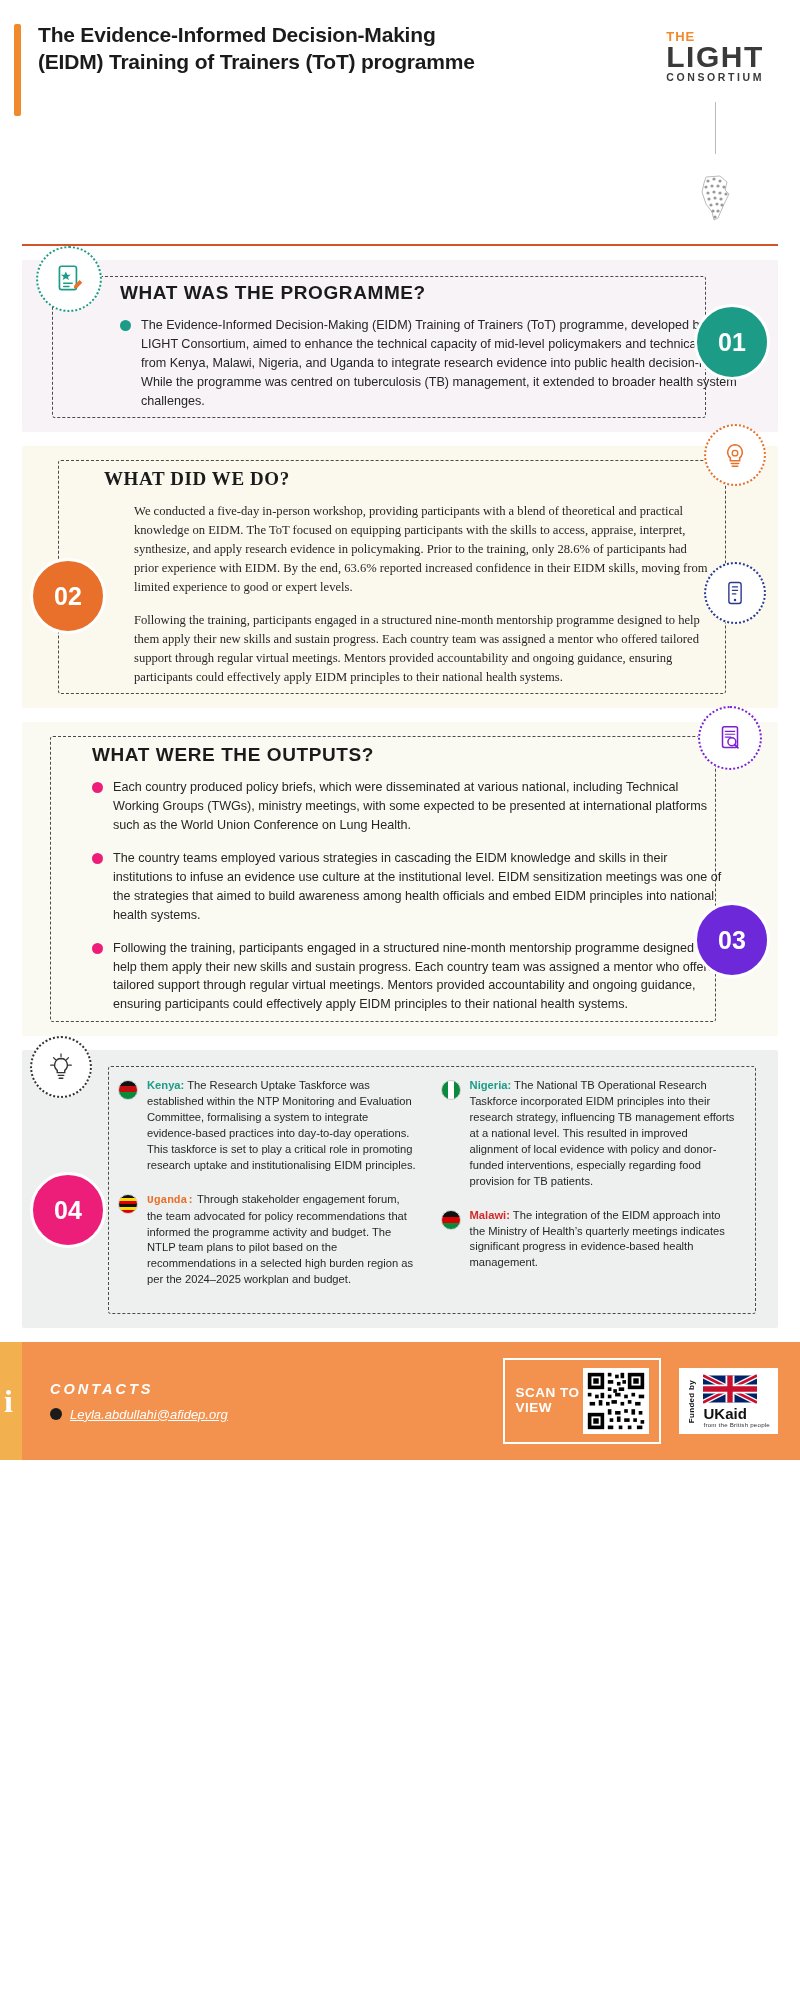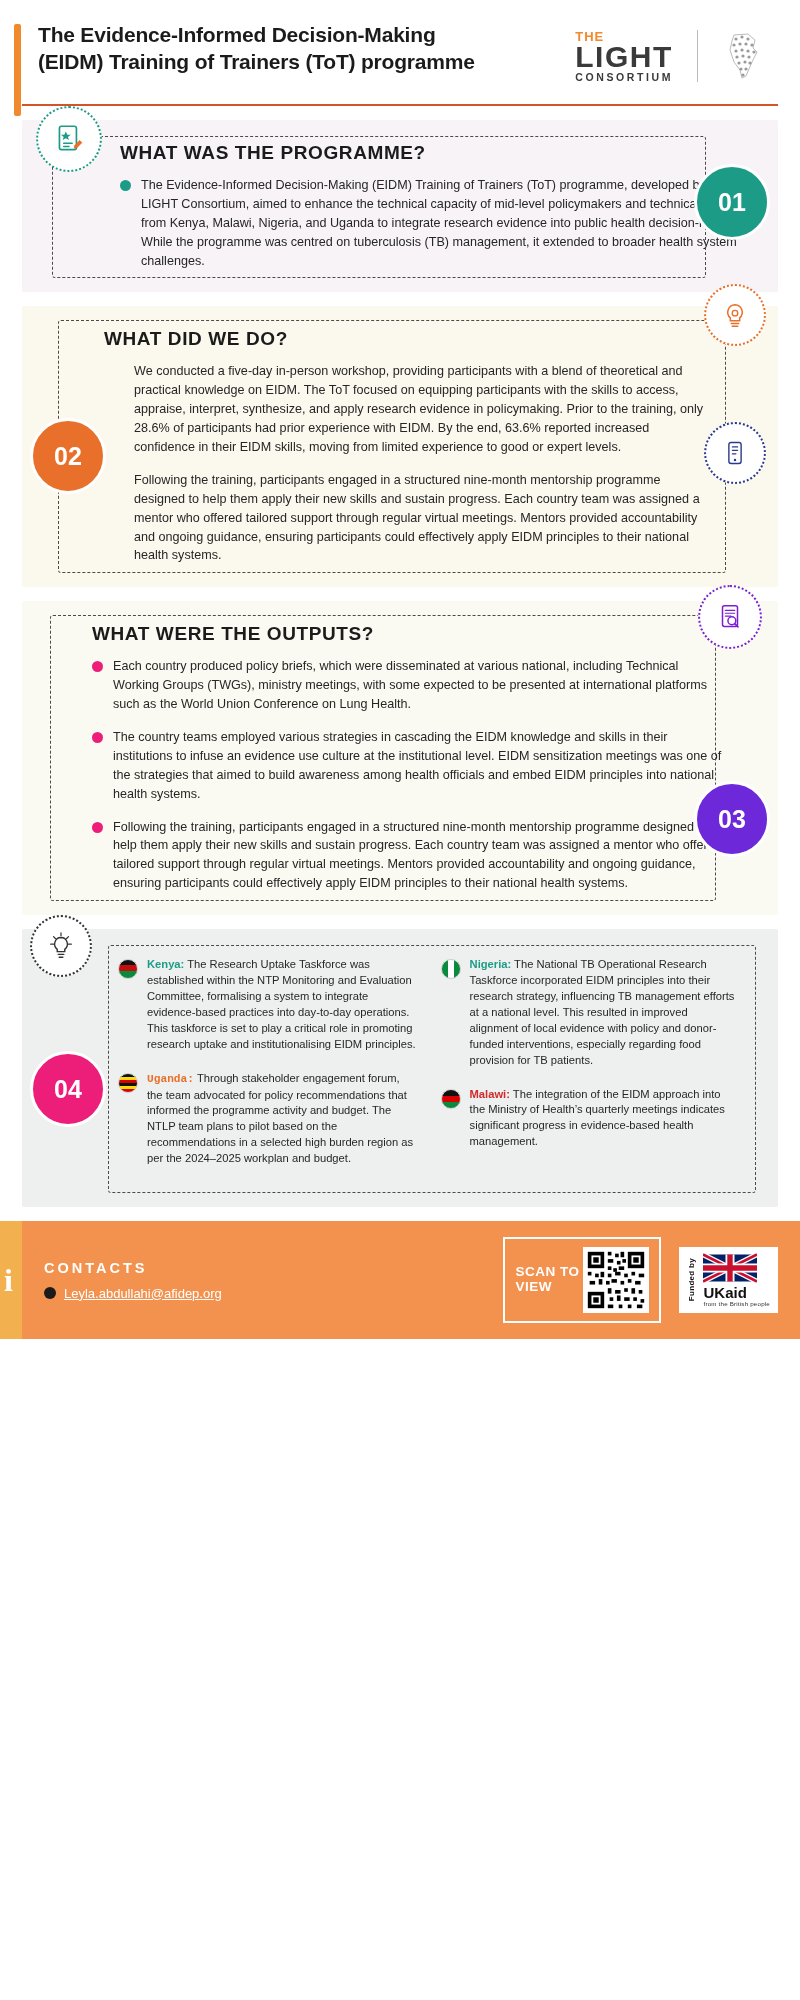--- a/index.html
+++ b/index.html
@@ -43,20 +43,21 @@
     max-width: 470px;
     padding-left: 12px;
     letter-spacing: -0.2px;
   }
   .logo {
     display: flex;
     align-items: center;
     gap: 20px;
     padding-right: 10px;
     padding-top: 8px;
+    flex-direction: column;
   }
   .logo-text-wrap { text-align: left; line-height: 1; }
   .logo-the {
     font-size: 13px;
     font-weight: bold;
     color: #f08a2c;
     letter-spacing: 1px;
   }
   .logo-light {
     font-size: 30px;
@@ -216,21 +217,21 @@
   .footer-i {
     position: absolute;
     left: 4px;
     top: 50%;
     transform: translateY(-50%);
     font-size: 32px;
     font-weight: bold;
     color: #ffffff;
     font-family: "Liberation Serif", serif;
   }
-  .contacts-block { margin-left: 22px; flex: 1; }
+  .contacts-block { margin-left: 28px; flex: 1; font-style: italic; }
   .contacts-title {
     font-size: 14.5px;
     font-weight: bold;
     color: #ffffff;
     letter-spacing: 3px;
     margin-bottom: 10px;
   }
   .contact-line { display: flex; align-items: center; gap: 8px; }
   .contact-dot {
     width: 12px; height: 12px; border-radius: 50%;
@@ -353,21 +354,21 @@
         <circle cx="16" cy="14" r="3" fill="none" stroke="#e8702a" stroke-width="1.4"></circle>
       </svg>
     </div>
     <div class="bubble blue" style="width:62px;height:62px;right:12px;top:116px;">
       <svg width="28" height="28" viewBox="0 0 32 32">
         <rect x="9" y="4" width="14" height="24" rx="2.5" fill="none" stroke="#2b3a8f" stroke-width="1.6"></rect>
         <path d="M13 9h6M13 13h6M13 17h4" stroke="#2b3a8f" stroke-width="1.3" stroke-linecap="round"></path>
         <circle cx="16" cy="24" r="1.4" fill="#2b3a8f"></circle>
       </svg>
     </div>
-    <div style="padding-left:56px; padding-right:42px;">
+    <div style="padding-left:56px; padding-right:42px;font-family:Liberation Serif, serif;">
       <div class="sec-title">WHAT DID WE DO?</div>
       <div class="sec-body" style="padding-left:30px;">
         <p>We conducted a five-day in-person workshop, providing participants with a blend of theoretical and practical knowledge on EIDM. The ToT focused on equipping participants with the skills to access, appraise, interpret, synthesize, and apply research evidence in policymaking. Prior to the training, only 28.6% of participants had prior experience with EIDM. By the end, 63.6% reported increased confidence in their EIDM skills, moving from limited experience to good or expert levels.</p>
         <p>Following the training, participants engaged in a structured nine-month mentorship programme designed to help them apply their new skills and sustain progress. Each country team was assigned a mentor who offered tailored support through regular virtual meetings. Mentors provided accountability and ongoing guidance, ensuring participants could effectively apply EIDM principles to their national health systems.</p>
       </div>
     </div>
   </div>
 
   <div class="section sec3">
     <div class="dashbox" style="left:28px; top:14px; right:62px; bottom:14px;"></div>

